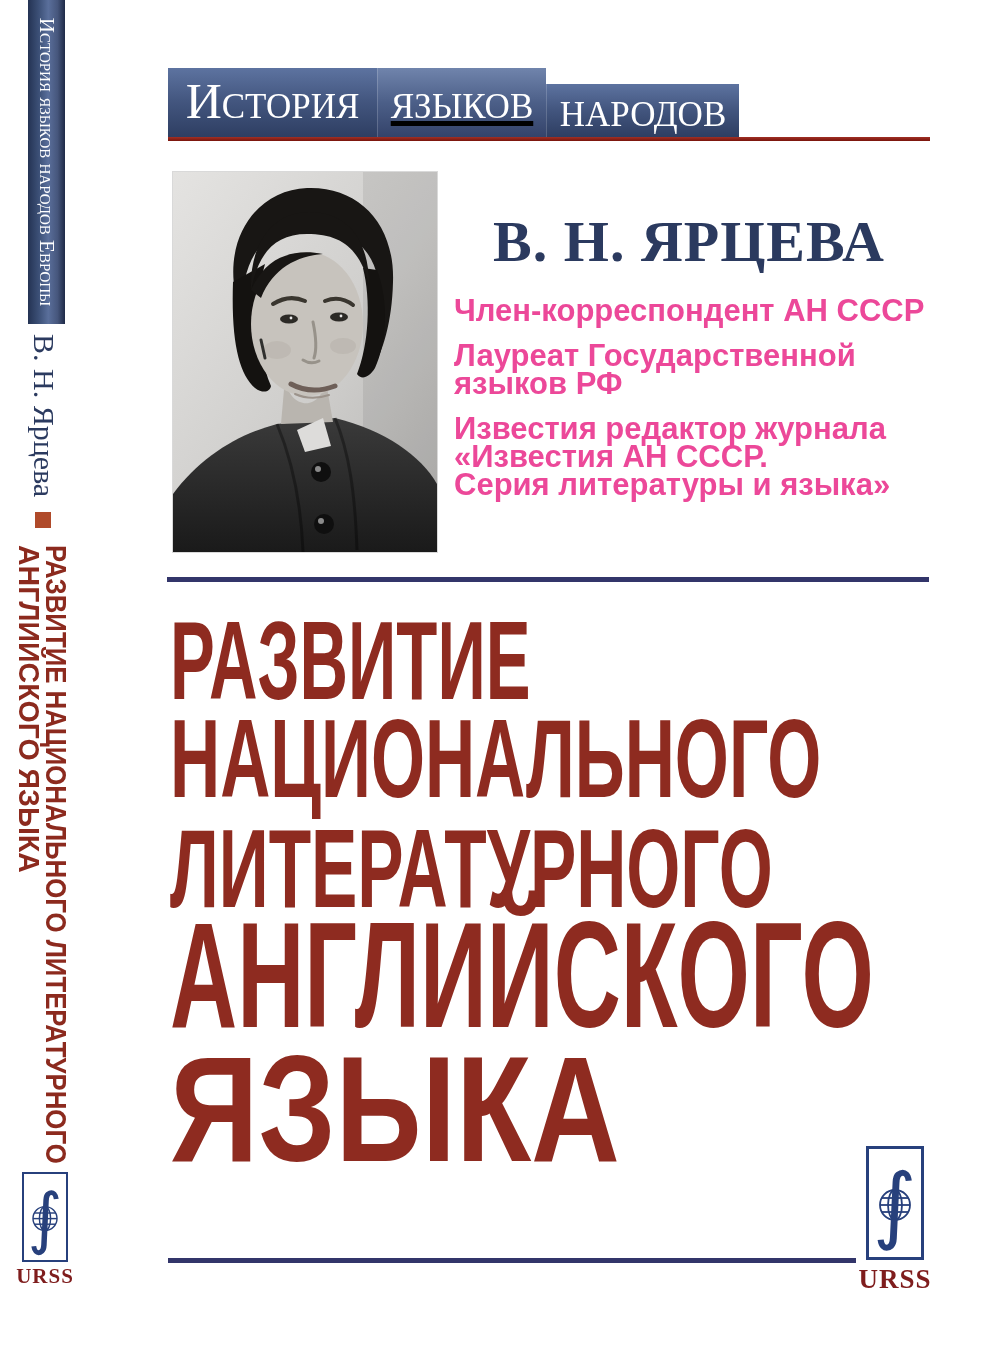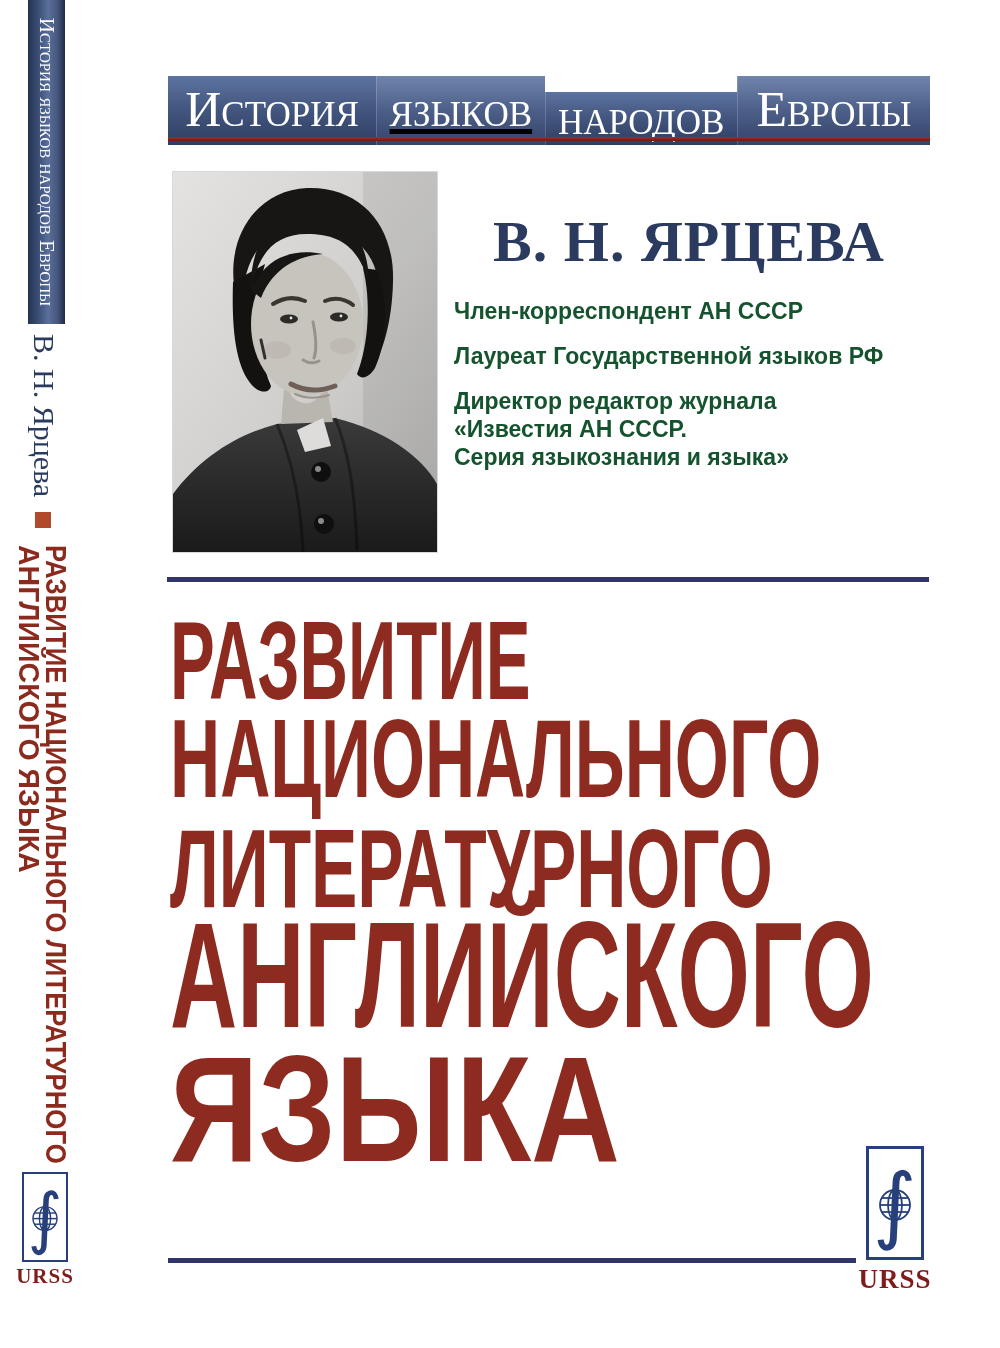--- a/index.html
+++ b/index.html
@@ -1,21 +1,21 @@
 <!DOCTYPE html>
 <html><head>
 <meta charset="utf-8">
 <style>
   html,body { margin:0; padding:0; background:#ffffff; }
   .cover {
     position:relative; width:1000px; height:1348px; background:#ffffff;
     overflow:hidden; font-family:"Liberation Sans", sans-serif;
   }
   
-  .banner { position:absolute; left:168px; top:76px; width:762px; height:69px; display:flex; }
+  .banner { position:absolute; left:168px; top:68px; width:702px; height:69px; display:flex; }
   .banner-panel {
     position:relative; display:flex; align-items:center; justify-content:center;
     background:linear-gradient(180deg,#5d73a0 0%, #43567f 48%, #2e3e62 100%);
   }
   .banner-panel.alt { background:linear-gradient(180deg,#7084ac 0%, #4c5f88 50%, #34436a 100%); }
   .banner-panel.p1 { width:209px; } .banner-panel.p2 { width:168px;text-decoration:underline; }
   .banner-panel.p3 { width:192px;margin-top:16px; } .banner-panel.p4 { width:193px; }
   .banner-panel + .banner-panel { border-left:1px solid rgba(255,255,255,0.18); }
   .banner-word {
     font-family:"Liberation Serif", serif; font-variant:small-caps;
@@ -29,21 +29,21 @@
     border:1px solid #d9d9d9; box-sizing:border-box; overflow:hidden; }
   .photo svg { display:block; }
 
   
   .author-name {
     position:absolute; left:448px; top:208px; width:482px; text-align:center;
     font-family:"Liberation Serif", serif; font-weight:bold; font-size:58px;
     color:#2b3a5f; letter-spacing:1px; white-space:nowrap;
   }
   .creds { position:absolute; left:454px; top:297px; width:476px;
-    font-weight:bold; font-size:23px; line-height:28px; color:#14532d; }
+    font-weight:bold; font-size:31px; line-height:28px; color:#ec4899; }
   .cred-item { margin-bottom:17px; }
 
   
   .rule { position:absolute; background:#32356a; }
   .rule-top { left:167px; top:577px; width:762px; height:5px; }
   .rule-bottom { left:168px; top:1258px; width:688px; height:5px; }
 
   
   .title-line {
     position:absolute; left:170px; font-weight:bold; color:#8e2b20;
@@ -106,23 +106,20 @@
 
   <div class="banner">
     <div class="banner-panel p1">
       <span class="banner-word">История</span>
     </div>
     <div class="banner-panel p2 alt">
       <span class="banner-word">языков</span>
     </div>
     <div class="banner-panel p3">
       <span class="banner-word">народов</span>
-    </div>
-    <div class="banner-panel p4 alt">
-      <span class="banner-word">Европы</span>
     </div>
   </div>
   <div class="red-line"></div>
 
   <div class="photo">
     <svg width="264" height="380" viewBox="0 0 264 380">
       <defs>
         <linearGradient id="bgg" x1="0" y1="0" x2="1" y2="1">
           <stop offset="0" stop-color="#e4e3e1"></stop>
           <stop offset="0.55" stop-color="#cfcecc"></stop>
@@ -180,23 +177,23 @@
 
   <div class="author-name">В. Н. ЯРЦЕВА</div>
   <div class="creds">
     <div class="cred-item">
       <div>Член-корреспондент АН СССР</div>
     </div>
     <div class="cred-item">
       <div>Лауреат Государственной языков РФ</div>
     </div>
     <div class="cred-item">
-      <div>Директор редактор журнала</div>
+      <div>Известия редактор журнала</div>
       <div>«Известия АН СССР.</div>
-      <div>Серия языкознания и языка»</div>
+      <div>Серия литературы и языка»</div>
     </div>
   </div>
 
   <div class="rule rule-top"></div>
 
   <div class="title-line t1">РАЗВИТИЕ</div>
   <div class="title-line t2">НАЦИОНАЛЬНОГО</div>
   <div class="title-line t3">ЛИТЕРАТУРНОГО</div>
   <div class="title-line t4">АНГЛИЙСКОГО</div>
   <div class="title-line t5">ЯЗЫКА</div>

